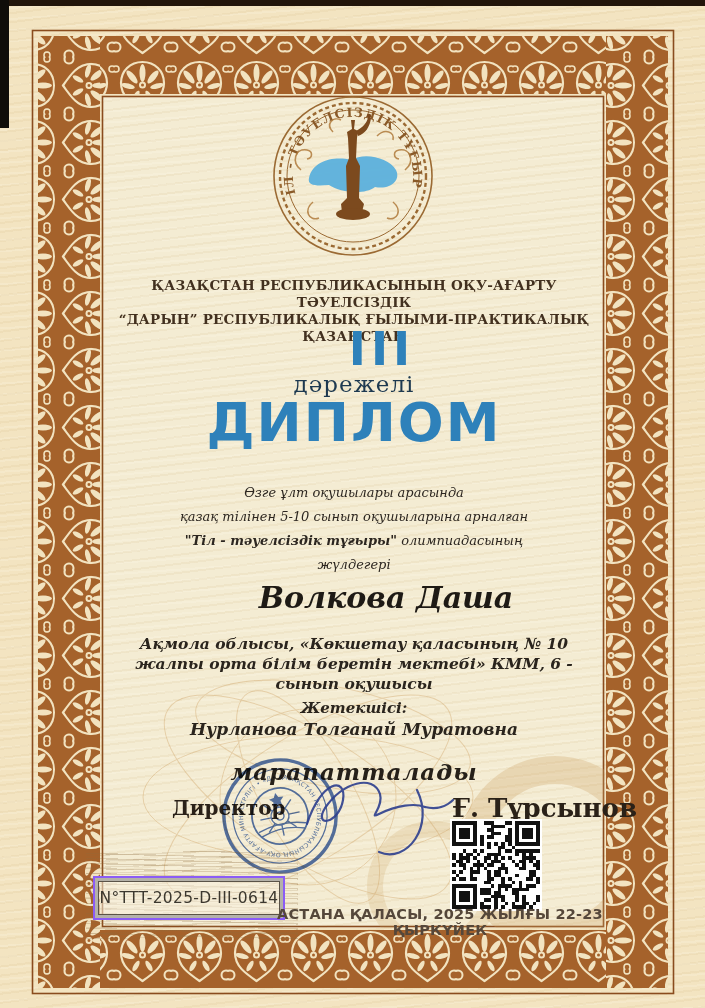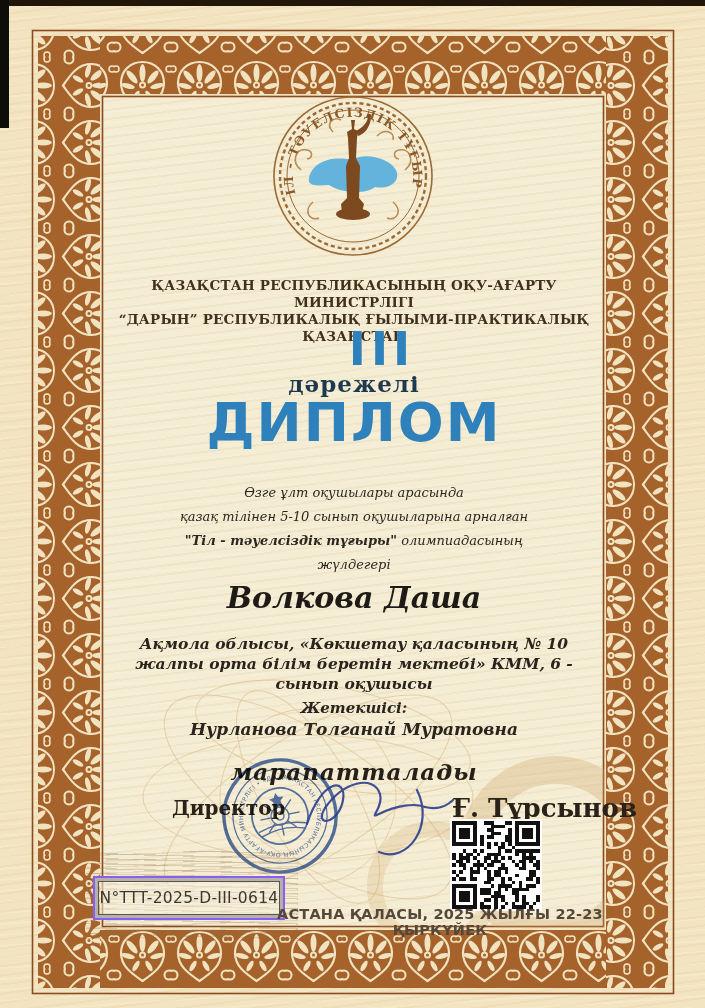--- a/index.html
+++ b/index.html
@@ -21,26 +21,26 @@
     background:#f4ecd3;
   }
   #frame-svg{left:0;top:0;z-index:2;pointer-events:none;}
   #scan-top-edge{left:0;top:0;width:705px;height:6px;background:#22150a;z-index:9;}
   #scan-left-edge{left:0;top:0;width:9px;height:128px;background:#0f0d09;z-index:9;}
 
   .centered{left:104px;width:500px;text-align:center;z-index:4;}
   #org-block{top:277px;color:#42301f;font-weight:bold;font-size:13.5px;line-height:17px;letter-spacing:0.2px;}
   #degree-numeral{top:326px;color:#2e81ba;font-family:"DejaVu Sans","Liberation Sans",sans-serif;
     font-weight:bold;font-size:46px;letter-spacing:5px;line-height:46px;padding-left:28px;}
-  #degree-word{top:372px;color:#1d3950;font-weight:bold;font-size:23px;letter-spacing:1px;line-height:24px;}
+  #degree-word{top:372px;color:#1d3950;font-weight:normal;font-size:23px;letter-spacing:1px;line-height:24px;}
   #diploma-title{top:394px;color:#2e81ba;font-family:"DejaVu Sans","Liberation Sans",sans-serif;
     font-weight:bold;font-size:54px;letter-spacing:2px;line-height:58px;}
   #body-block{top:481px;color:#2c2620;font-style:italic;font-size:13px;line-height:24px;}
   #body-block b{font-weight:bold;}
-  #recipient-name{top:580px;color:#1e1a15;font-weight:bold;font-style:italic;font-size:30px;}
+  #recipient-name{top:580px;color:#1e1a15;font-weight:bold;font-style:italic;font-size:30px;margin-left:32px;}
   #school-line{top:634px;left:114px;width:480px;text-align:center;color:#2a241d;
     font-weight:bold;font-style:italic;font-size:15.5px;line-height:20px;z-index:4;}
   #supervisor-label{top:699px;color:#2a241d;font-weight:bold;font-style:italic;font-size:15px;}
   #supervisor-name{top:719px;color:#2a241d;font-weight:bold;font-style:italic;font-size:17px;}
   #award-word{top:758px;color:#262019;font-weight:bold;font-style:italic;font-size:23px;letter-spacing:1px;}
   #director-label{left:172px;top:796px;color:#2a2118;font-weight:bold;font-size:20px;z-index:4;}
   #director-name{left:452px;top:793px;color:#2a2118;font-weight:bold;font-size:26px;z-index:6;}
   #watermark-svg{left:103px;top:97px;z-index:3;pointer-events:none;}
   #stamp-svg{left:218px;top:754px;z-index:5;mix-blend-mode:multiply;opacity:.88;}
   #signature-svg{left:295px;top:762px;z-index:6;}
@@ -154,21 +154,21 @@
       <path d="M-52,-6 C-62,-14 -58,-28 -46,-26 C-40,-25 -40,-18 -46,-17"></path>
       <path d="M52,-6 C62,-14 58,-28 46,-26 C40,-25 40,-18 46,-17"></path>
       <path d="M-40,26 C-50,34 -44,46 -34,42"></path>
       <path d="M40,26 C50,34 44,46 34,42"></path>
       <path d="M-20,-44 C-28,-52 -20,-60 -12,-56"></path>
       <path d="M24,-40 C32,-48 42,-44 40,-36"></path>
     </g>
   </svg>
 
   <div class="abs centered" id="org-block">
-    <div>ҚАЗАҚСТАН РЕСПУБЛИКАСЫНЫҢ ОҚУ-АҒАРТУ МИНИСТРЛІГІ</div>
+    <div>ҚАЗАҚСТАН РЕСПУБЛИКАСЫНЫҢ ОҚУ-АҒАРТУ ТӘУЕЛСІЗДІК</div>
     <div>“ДАРЫН” РЕСПУБЛИКАЛЫҚ ҒЫЛЫМИ-ПРАКТИКАЛЫҚ ҚАЗАҚСТАН</div>
   </div>
 
   <div class="abs centered" id="degree-numeral">III</div>
   <div class="abs centered" id="degree-word">дәрежелі</div>
   <div class="abs centered" id="diploma-title">ДИПЛОМ</div>
 
   <div class="abs centered" id="body-block">
     <div>Өзге ұлт оқушылары арасында</div>
     <div>қазақ тілінен 5-10 сынып оқушыларына арналған</div>

